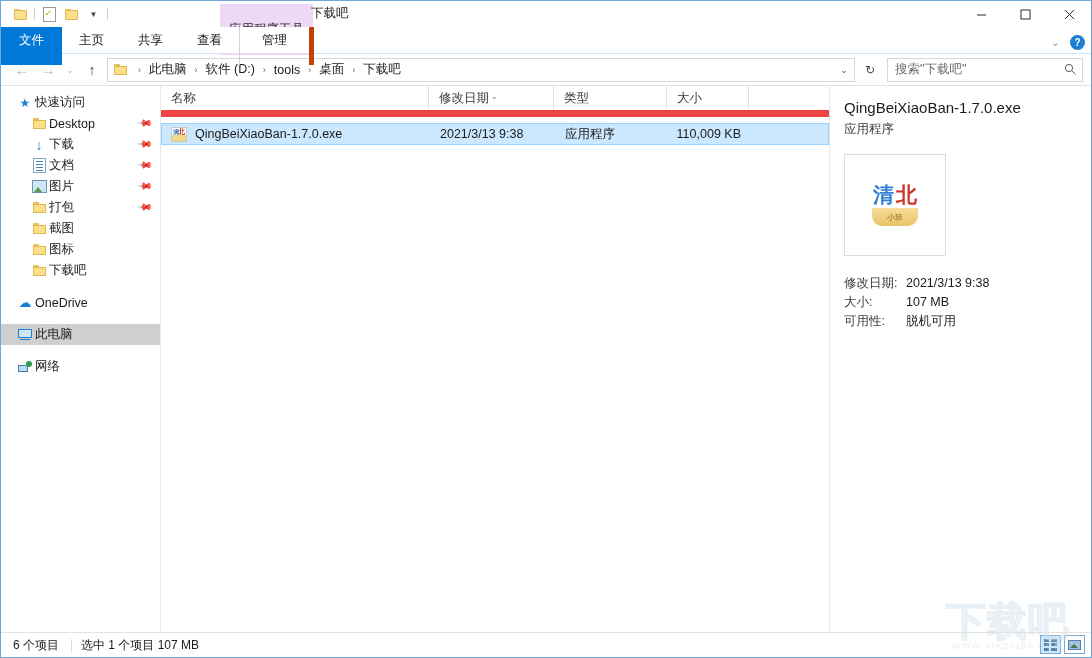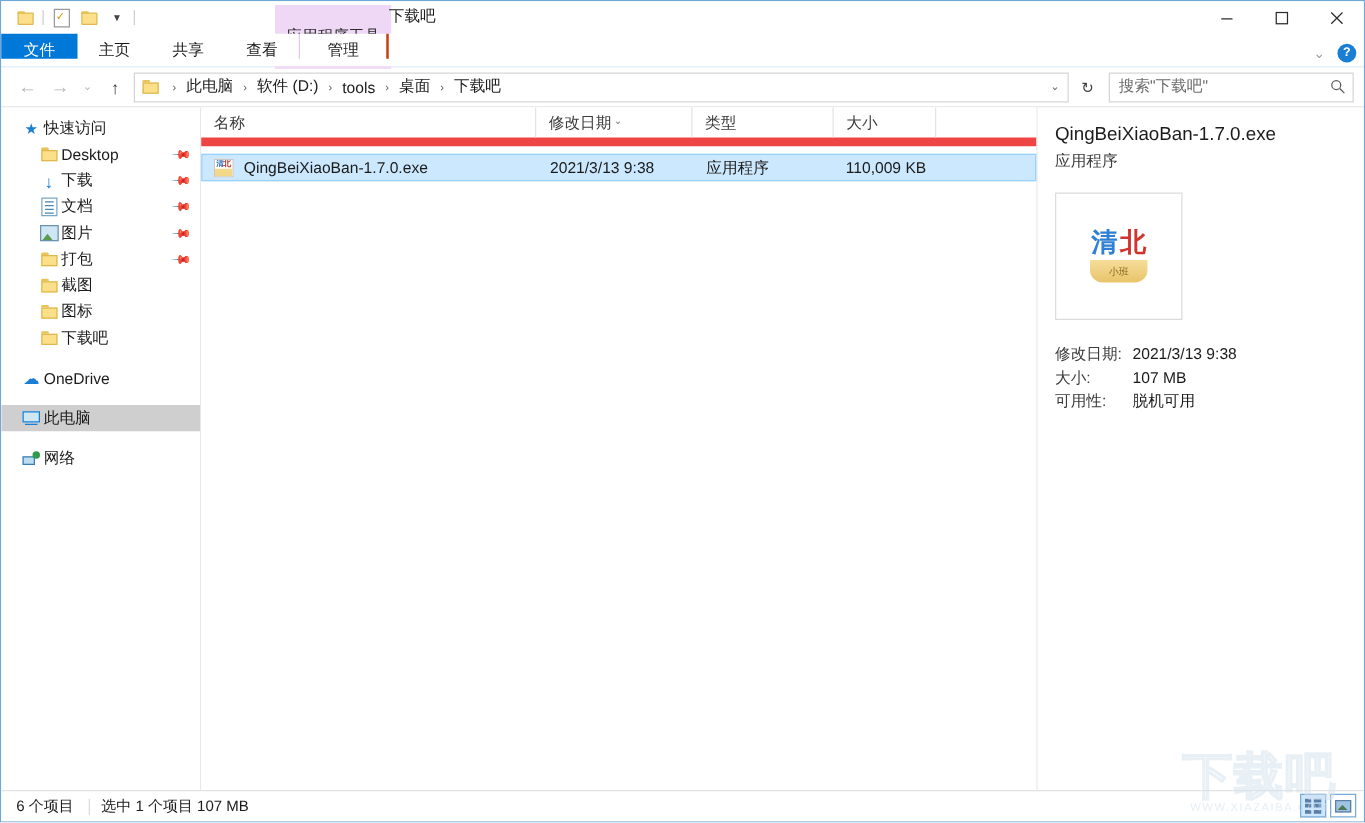--- a/index.html
+++ b/index.html
@@ -29,23 +29,23 @@
   .ctx-tabgroup{position:absolute;left:219px;top:3px;height:19px;background:#efd8f5;
     display:flex;align-items:center;padding:16px 9px;color:#2b2b2b;font-size:12.5px;}
   .wintitle{position:absolute;left:310px;top:3px;height:19px;line-height:19px;font-size:12.5px;color:#1b1b1b;}
   .wincontrols{position:absolute;right:0;top:0;display:flex;height:26px;}
   .wc{width:44px;height:26px;display:flex;align-items:center;justify-content:center;}
   .wc svg{display:block;}
 
   
   .ribbonbar{height:26px;display:flex;align-items:flex-end;position:relative;background:#fff;flex:none;}
   .tabstrip{display:flex;align-items:stretch;height:26px;}
-  .tab{height:20px;line-height:26px;padding:0 17px;font-size:12.5px;color:#1b1b1b;}
+  .tab{height:38px;line-height:26px;padding:0 17px;font-size:12.5px;color:#1b1b1b;}
   .tab.file{background:#0078d7;color:#fff;padding:0 18px;}
-  .tab.ctx{border-left:1px solid #e3c6ee;border-right:2px solid #c2410c;padding:0 22px;}
+  .tab.ctx{border-left:1px solid #e3c6ee;border-right:5px solid #c2410c;padding:0 22px;}
   .ribbon-right{position:absolute;right:6px;bottom:3px;display:flex;align-items:center;gap:10px;}
   .chev-dn{color:#9a9a9a;font-size:11px;}
   .help-ico{width:15px;height:15px;border-radius:50%;background:#1a7fd4;color:#fff;font-size:10px;
      font-weight:bold;display:flex;align-items:center;justify-content:center;line-height:1;}
   .ribbon-underline{height:1px;background:#cfe3f5;flex:none;}
 
   
   .addrbar{height:31px;display:flex;align-items:center;background:#fff;flex:none;padding:0 8px;gap:0;}
   .navbtn{width:26px;height:26px;display:flex;align-items:center;justify-content:center;color:#b3b3b3;font-size:15px;}
   .navbtn.active{color:#4a4a4a;}

